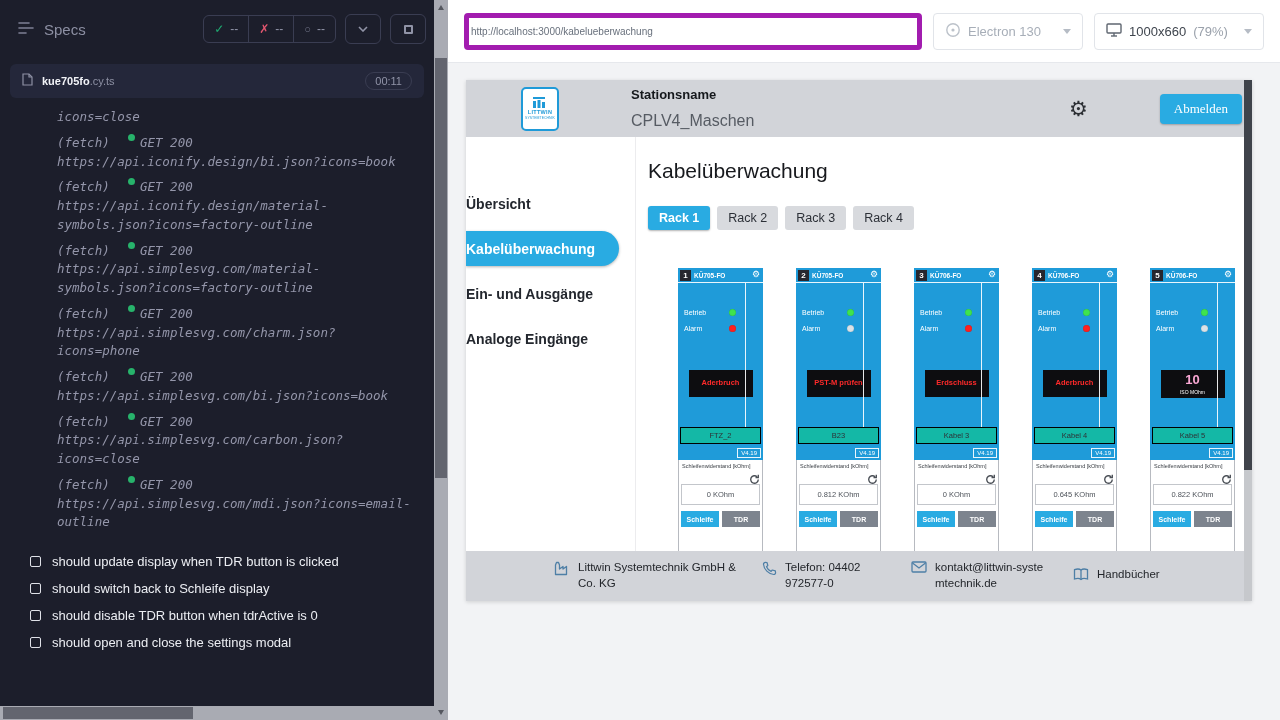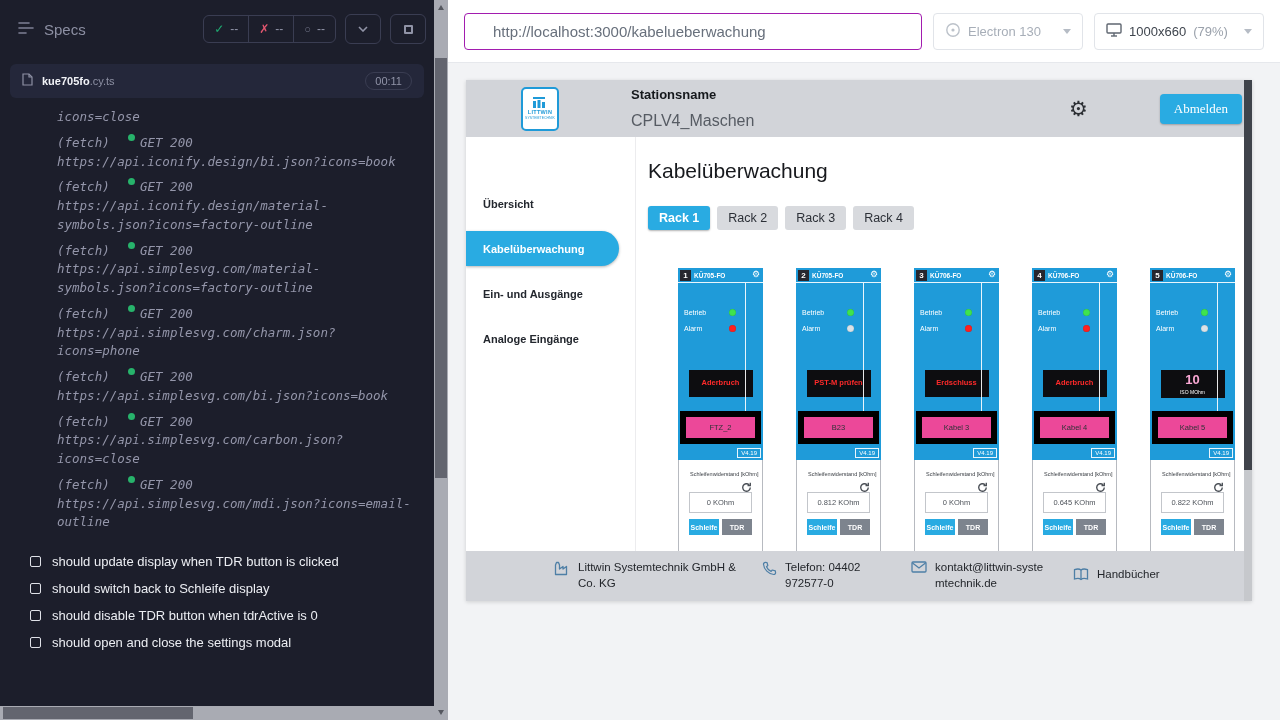--- a/index.html
+++ b/index.html
@@ -41,21 +41,21 @@
   .v-scroll .arrow{position:absolute;left:3.5px;width:0;height:0;border-left:3.5px solid transparent;border-right:3.5px solid transparent}
   .v-scroll .arrow-up{top:5px;border-bottom:5px solid #55575f}
   .v-scroll .arrow-down{bottom:5px;border-top:5px solid #55575f}
   .v-scroll .thumb{position:absolute;left:1px;width:12px;top:58px;height:420px;background:#63656f;cursor:pointer}
   .h-scroll{position:absolute;left:0;bottom:0;height:14px;width:434px;background:#a9abb3}
   .h-scroll .thumb{position:absolute;top:1px;height:12px;left:3px;width:190px;background:#63656f;cursor:pointer}
 
   
   #right{position:absolute;left:448px;top:0;width:832px;height:720px}
   .browserbar{height:63px;background:#fff;border-bottom:1px solid #e6e8ec;display:flex;align-items:center;padding:0 16px;gap:11px}
-  .url-box{width:458px;height:37px;border:1px solid #a21caf;border-radius:4px;padding:0 28px;font-size:15px;color:#68707c;font-family:"Liberation Sans",sans-serif;background:#fff;outline:none}
+  .url-box{width:458px;height:37px;border:5px solid #a21caf;border-radius:4px;padding:0 2px;font-size:10px;color:#68707c;font-family:"Liberation Sans",sans-serif;background:#fff;outline:none}
   .select{height:37px;border:1px solid #e1e4e9;border-radius:4px;display:flex;align-items:center;gap:7px;padding:0 11px;cursor:pointer;background:#fff}
   .browser-select{width:150px;color:#a7aeb8;font-size:13px}
   .size-select{width:170px;color:#3f454e;font-size:13px}
   .size-zoom{color:#9aa1ab}
   .chev{margin-left:auto;width:0;height:0;border-left:4px solid transparent;border-right:4px solid transparent;border-top:5px solid #b6bcc5}
 
   .stage{position:absolute;left:0;top:63px;right:0;bottom:0;background:#f2f3f5}
   .viewport{position:absolute;left:18px;top:17px;width:786px;height:521px;background:#fff;box-shadow:0 1px 4px rgba(0,0,0,.15);overflow:hidden}
 
   
@@ -65,21 +65,21 @@
   .logo-sub{font-size:3.5px;color:#1f9ad8}
   .station{margin-left:72px}
   .station-label{font-size:13px;font-weight:bold;color:#15181c}
   .station-name{font-size:16px;color:#565b63;margin-top:10px}
   .app-gear{margin-left:auto;font-size:21px;color:#2c2f34;margin-right:72px;line-height:1;cursor:pointer}
   .logout-btn{margin-right:10px;background:#29abe2;color:#fff;font-size:13px;border:none;border-radius:4px;height:30px;padding:0 14px;box-shadow:0 1px 2px rgba(0,0,0,.25);cursor:pointer;font-family:Liberation Serif, serif}
 
   
   .app-body{position:absolute;top:57px;left:0;right:0;bottom:0;display:flex;overflow:hidden}
   .sidebar{width:170px;background:#fff;border-right:1px solid #ececee;padding-top:44px;flex:none}
-  .nav-item{height:45px;display:flex;align-items:center;padding-left:17px;font-size:11px;font-weight:bold;color:#23272e;cursor:pointer}
+  .nav-item{height:45px;display:flex;align-items:center;font-size:14px;font-weight:bold;color:#23272e;cursor:pointer}
   .nav-item.active{height:35px;width:153px;background:#29abe2;color:#fff;border-radius:0 18px 18px 0;margin:5px 0;box-shadow:0 1px 3px rgba(0,0,0,.3)}
 
   .main{flex:1;position:relative;padding:22px 0 0 12px}
   .page-title{font-size:21px;font-weight:500;color:#17191d}
   .tabs{display:flex;gap:7px;margin-top:23px}
   .tab{height:24px;display:flex;align-items:center;padding:4px 11px;font-size:12.5px;border-radius:3px;background:#d8dade;color:#2c3037;cursor:pointer}
   .tab.active{background:#29abe2;color:#fff;font-weight:bold;box-shadow:0 1px 2px rgba(0,0,0,.3)}
 
   .cards{display:flex;gap:33px;margin-top:38px;margin-left:30px}
   .card{width:85px;flex:none}
@@ -96,24 +96,24 @@
   .led{width:7px;height:7px;border-radius:50%;box-shadow:inset 0 0 1px rgba(0,0,0,.35)}
   .led-green{background:#3fe34e}
   .led-red{background:#ff2020}
   .led-off{background:#dbe3e8}
   .status-box{margin:38px auto 0;width:64px;min-height:27px;background:#0d0d10;display:flex;flex-direction:column;align-items:center;justify-content:center;padding:3px 1px}
   .status-text{text-align:center;line-height:1.15}
   .status-red .status-text{color:#ff2a2a;font-size:7.5px;font-weight:bold}
   .status-white-big .status-text{color:#f9a8d4;font-size:13px;font-weight:bold}
   .status-sub{color:#fff;font-size:5px;margin-top:1px}
   .status-sub:empty{display:none}
-  .name-box{position:absolute;left:2px;right:2px;bottom:16px;height:33px;background:#ec4899;border:6px solid #000000;color:#2e3237;font-size:7.5px;display:flex;align-items:center;justify-content:center}
+  .name-box{position:absolute;left:2px;right:2px;bottom:16px;height:17px;background:#14b8a6;border:1px solid #000000;color:#2e3237;font-size:7.5px;display:flex;align-items:center;justify-content:center}
   .version-box{position:absolute;right:2px;bottom:2px;border:1px solid rgba(255,255,255,.9);color:#fff;font-size:6px;padding:1px 3px}
 
-  .meas{background:#fff;border:1px solid #b7bac0;border-top:none;height:92px;padding:10px}
+  .meas{background:#fff;border:1px solid #b7bac0;border-top:none;height:92px;padding:2px}
   .meas-label{font-size:5.5px;color:#3c4046;padding:1px 0 0 1px;white-space:nowrap}
   .refresh{display:block;margin-left:auto;width:11px;height:11px;margin-top:2px;cursor:pointer}
   .value-box{margin-top:2px;height:21px;border:1px solid #c3c6cb;display:flex;align-items:center;justify-content:center;font-size:7.5px;color:#4e535a;background:#fff}
   .btn-row{display:flex;gap:3px;margin-top:6px}
   .btn-row button{flex:1;height:16px;border:none;color:#fff;font-size:7px;font-weight:bold;font-family:"Liberation Sans",sans-serif;cursor:pointer}
   .btn-schleife{background:#29abe2}
   .btn-tdr{background:#7d848e}
 
   
   .app-footer{position:absolute;left:0;right:0;bottom:0;height:50px;background:#d2d4d9;display:flex;align-items:center;padding-left:88px;gap:26px;z-index:5}

